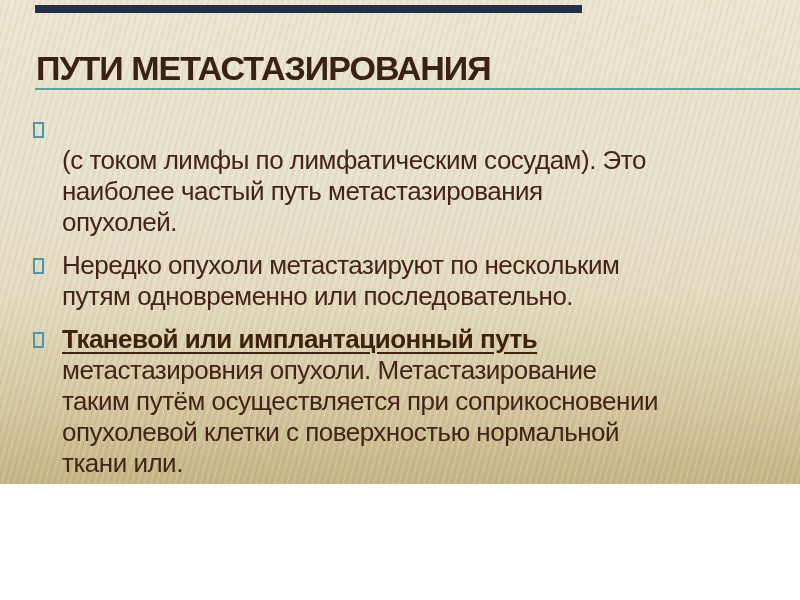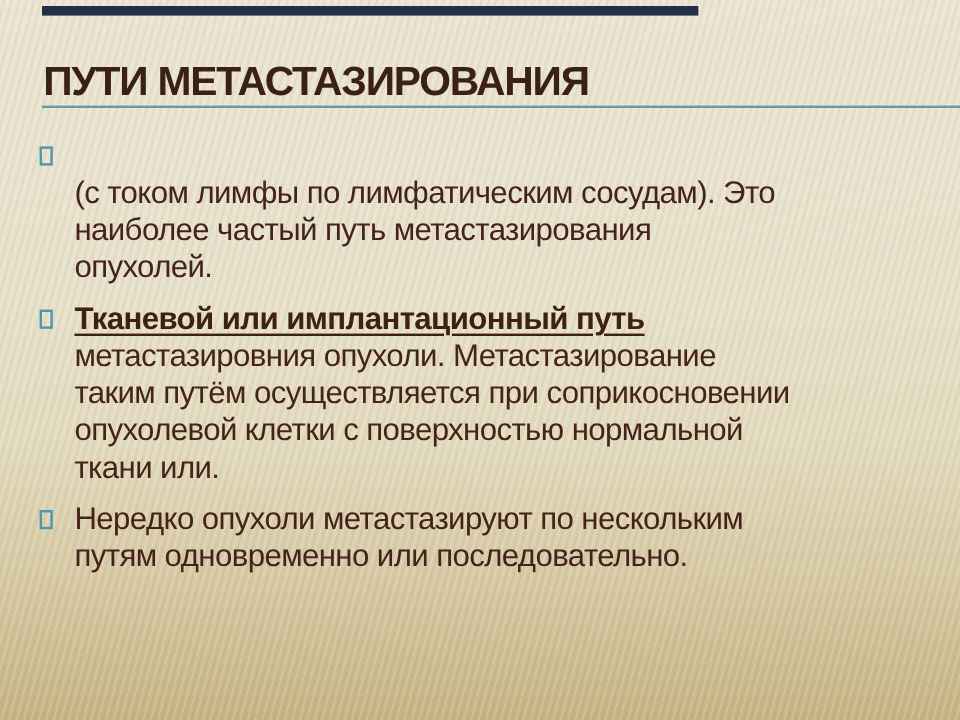--- a/index.html
+++ b/index.html
@@ -1,18 +1,18 @@
 <!DOCTYPE html>
 <html><head>
 <meta charset="utf-8">
 <style>
   html,body{margin:0;padding:0;}
   .slide{
     position:relative;
-    width:800px;height:600px;
+    width:800px;height:484px;
     overflow:hidden;
     font-family:"Liberation Sans","DejaVu Sans",sans-serif;
     background:
       repeating-linear-gradient(105deg,
         rgba(255,255,255,0.20) 0px, rgba(255,255,255,0.20) 1px,
         rgba(255,255,255,0) 1px, rgba(255,255,255,0) 3px,
         rgba(139,115,69,0.10) 3px, rgba(139,115,69,0.10) 4px,
         rgba(139,115,69,0) 4px, rgba(139,115,69,0) 6px),
       linear-gradient(180deg,
         #eae4d0 0%, #e7e1cb 40%, #e2dabd 62%,
@@ -80,26 +80,26 @@
   <ul class="bullets">
     <li>
       <span class="marker"></span>
       <span class="rest">
 (с током лимфы по лимфатическим сосудам). Это
 наиболее частый путь метастазирования
 опухолей.</span>
     </li>
     <li>
       <span class="marker"></span>
+      <span class="lead"></span><span class="rest">Нередко опухоли метастазируют по нескольким
+путям одновременно или последовательно.</span>
+    </li>
+    <li>
+      <span class="marker"></span>
       <span class="lead">Тканевой или имплантационный путь</span><span class="rest">
 метастазировния опухоли. Метастазирование
 таким путём осуществляется при соприкосновении
 опухолевой клетки с поверхностью нормальной
 ткани или.</span>
     </li>
-    <li>
-      <span class="marker"></span>
-      <span class="lead"></span><span class="rest">Нередко опухоли метастазируют по нескольким
-путям одновременно или последовательно.</span>
-    </li>
   </ul>
 
 </div>
 
 </body></html>

